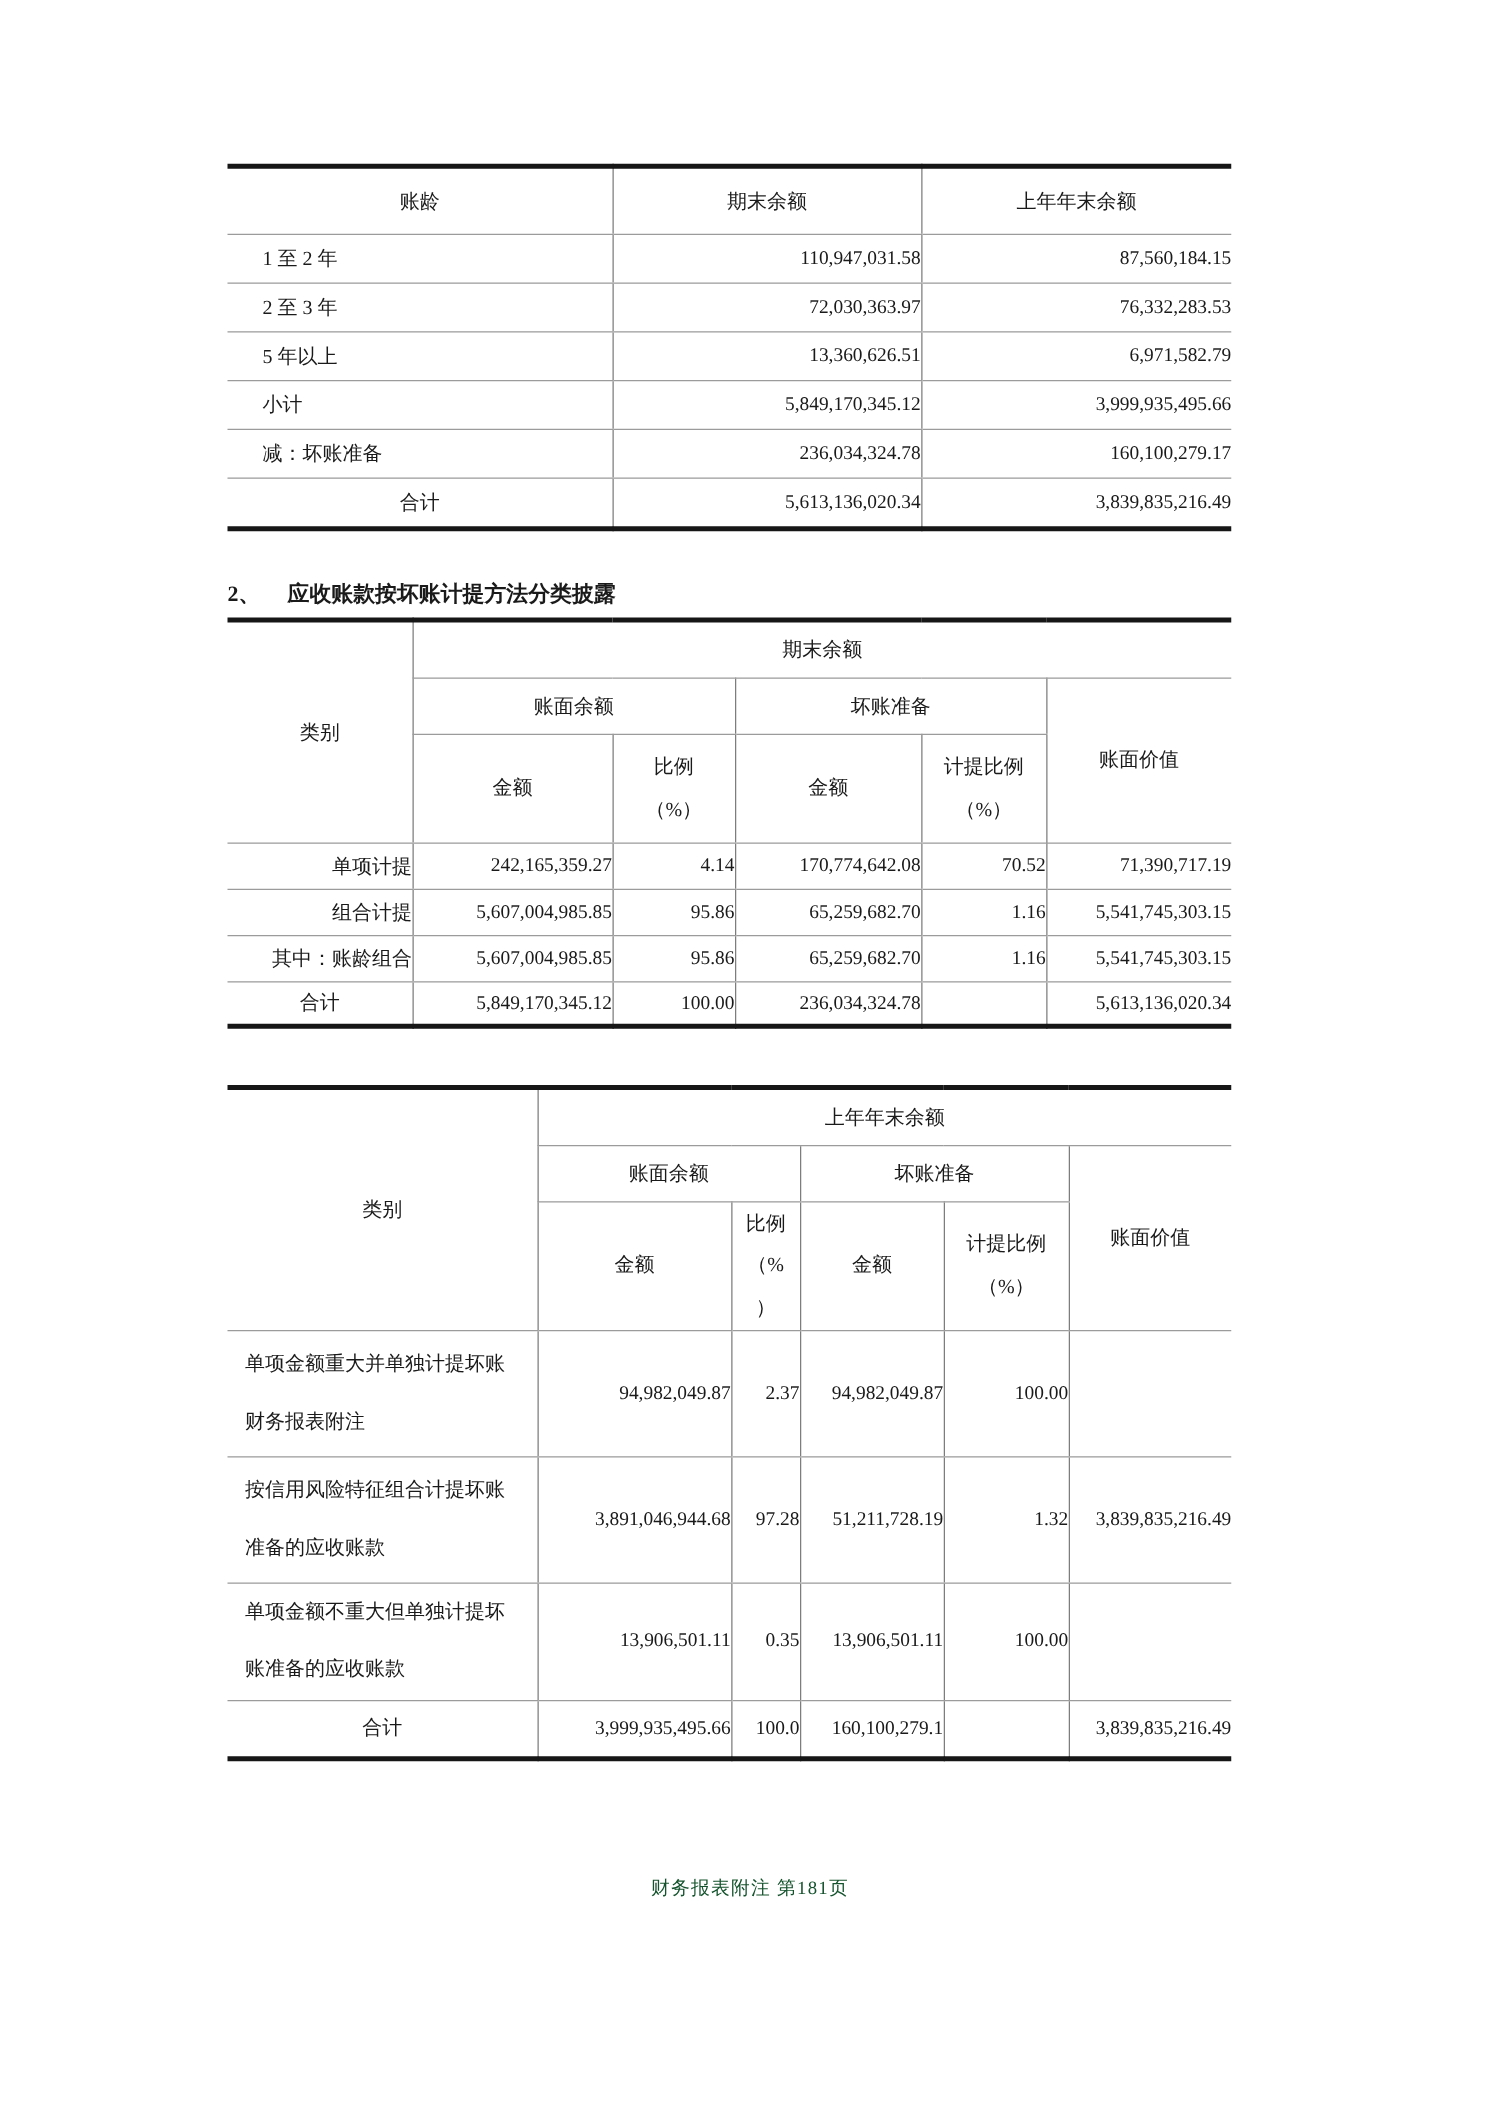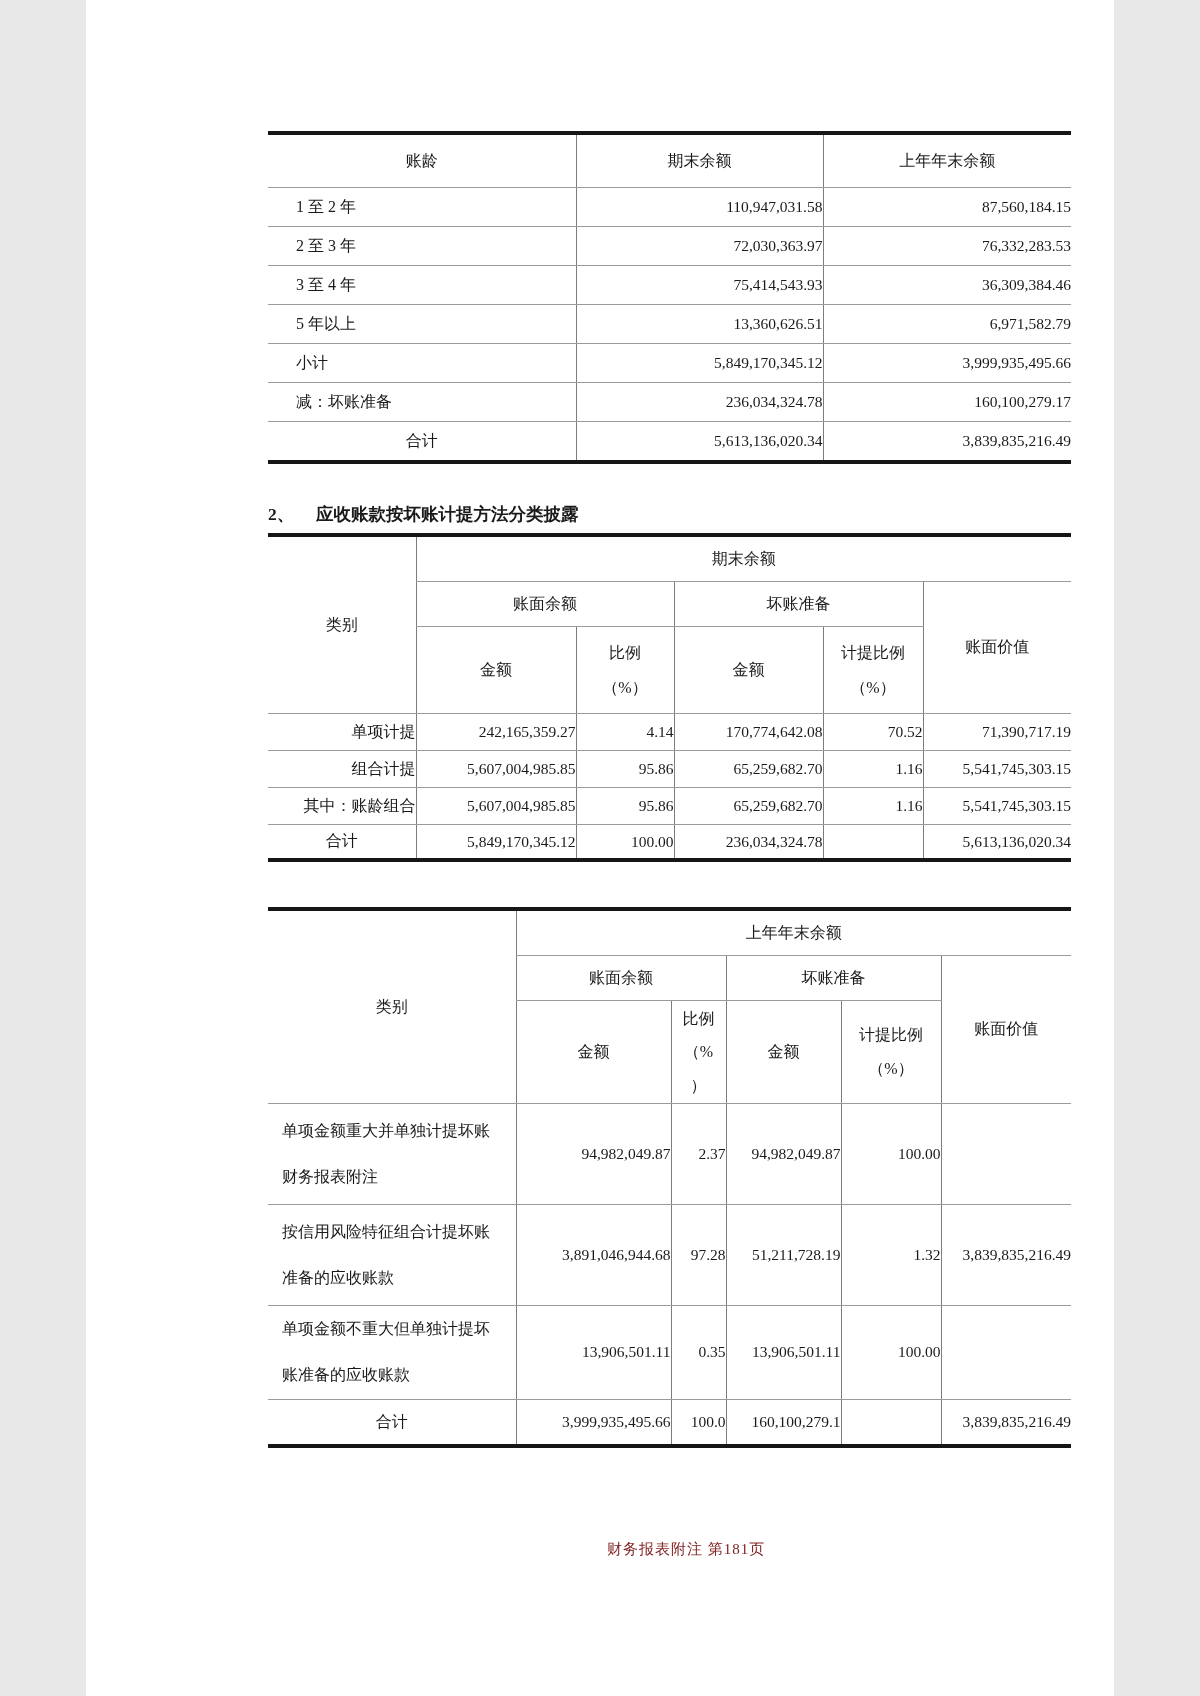--- a/index.html
+++ b/index.html
@@ -1,17 +1,17 @@
 <!DOCTYPE html>
 <html><head>
 <meta charset="utf-8">
 <style>
   html,body{margin:0;padding:0;background:#e8e8e8;}
   .page{
-    width:1028px;height:1696px;background:#ffffff;overflow:hidden;
+    width:1200px;height:1696px;background:#ffffff;overflow:hidden;
     font-family:"Liberation Serif","DejaVu Serif",serif;color:#1a1a1a;
     position:relative;margin:0 auto;
   }
   .content{margin-left:182px;width:803px;padding-top:131px;}
 
   table.t{
     border-collapse:collapse;table-layout:fixed;width:803px;
     border-top:4px solid #161616;border-bottom:4px solid #161616;
     font-size:16px;
   }
@@ -51,21 +51,21 @@
   .t3 .tlbl{text-align:center;line-height:1.2;}
 
   .section-heading{
     margin-top:36px;margin-bottom:7px;height:26px;
     font-weight:bold;font-size:17.5px;display:flex;align-items:flex-end;
   }
   .section-heading .sec-num{width:48px;}
   .t3wrap{margin-top:45px;}
   .footer{
     width:1200px;text-align:center;margin-top:92px;
-    font-size:15px;color:#7f1d1d;letter-spacing:1px;
+    font-size:15px;color:#14532d;letter-spacing:1px;
   }
 </style>
 </head>
 <body>
 
 <div class="page">
   <div class="content">
 
     <table class="t t1">
       <colgroup>
@@ -81,25 +81,20 @@
       </tr>
       <tr class="row">
         <td class="lbl">1 至 2 年</td>
         <td class="num bl">110,947,031.58</td>
         <td class="num bl">87,560,184.15</td>
       </tr>
       <tr class="row">
         <td class="lbl">2 至 3 年</td>
         <td class="num bl">72,030,363.97</td>
         <td class="num bl">76,332,283.53</td>
-      </tr>
-      <tr class="row">
-        <td class="lbl">3 至 4 年</td>
-        <td class="num bl">75,414,543.93</td>
-        <td class="num bl">36,309,384.46</td>
       </tr>
       <tr class="row">
         <td class="lbl">5 年以上</td>
         <td class="num bl">13,360,626.51</td>
         <td class="num bl">6,971,582.79</td>
       </tr>
       <tr class="row">
         <td class="lbl">小计</td>
         <td class="num bl">5,849,170,345.12</td>
         <td class="num bl">3,999,935,495.66</td>

